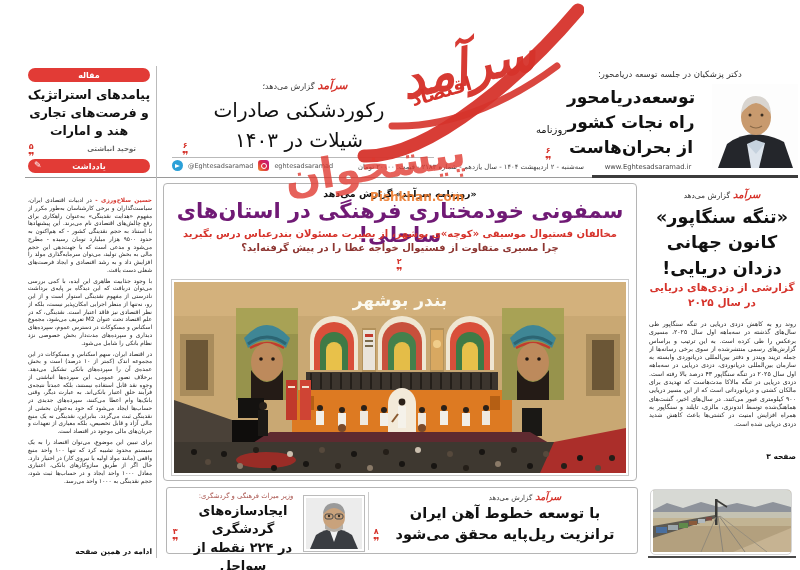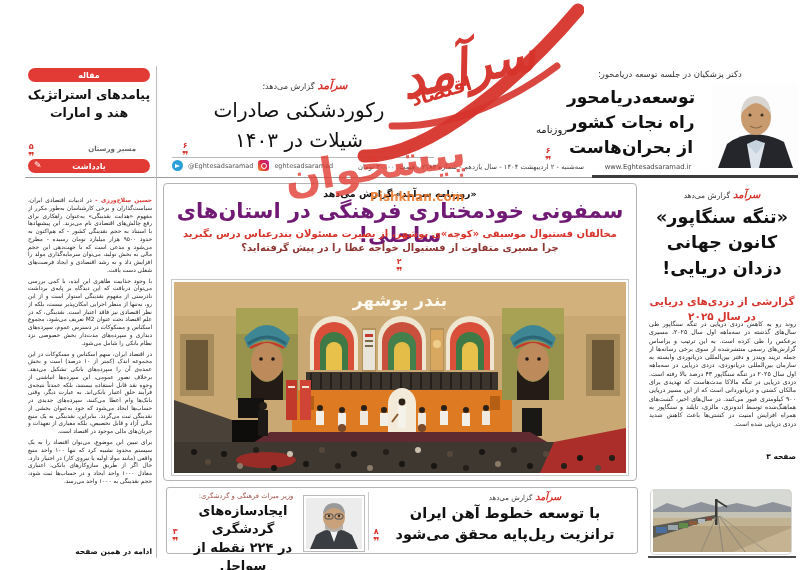--- a/index.html
+++ b/index.html
@@ -105,24 +105,25 @@
     <div class="abs b ltr" style="left:74px;top:52px;font-size:12px;color:#ed7d31;opacity:0.92;">Pishkhan.com</div>
   </div>
 
   <div class="vline" style="left:156px;top:66px;height:492px;"></div>
 
   <div class="pill" style="left:28px;top:68px;width:122px;height:14px;">
     <span>مقاله</span>
   </div>
   <div class="abs c blk" style="left:26px;top:86px;width:126px;font-size:12.5px;font-weight:900;line-height:1.45;">
     <div>پیامدهای استراتژیک</div>
+    <div>و فرصت‌های تجاری</div>
     <div>هند و امارات</div>
   </div>
   <div class="abs" style="left:28px;top:143px;width:122px;height:14px;">
-    <span class="abs b" style="right:14px;top:2px;font-size:7px;color:#666;">مسیر ورستان</span>
+    <span class="abs b" style="right:14px;top:2px;font-size:7px;color:#666;">توحید انباشتی</span>
     <span class="pq" style="left:0;top:0;">
       <span class="n">۵</span>
       <span class="q">❞</span>
     </span>
   </div>
 
   <div class="pill" style="left:28px;top:159px;width:122px;height:14px;">
     <span class="abs" style="left:6px;top:1px;font-size:9px;color:#fff;">✎</span>
     <span>یادداشت</span>
   </div>
@@ -331,21 +332,21 @@
     <div class="kick-row">
       <span class="script-logo" style="font-size:10px;">سرآمد</span>
       <span style="font-size:7.5px;color:#333;">گزارش می‌دهد</span>
     </div>
   </div>
   <div class="abs c blk" style="left:645px;top:205px;width:154px;font-size:17.5px;font-weight:900;line-height:1.45;">
     <div>«تنگه سنگاپور»</div>
     <div>کانون جهانی</div>
     <div>دزدان دریایی!</div>
   </div>
-  <div class="abs c b" style="left:645px;top:294px;width:154px;font-size:10.5px;color:#d6332b;line-height:1.45;">
+  <div class="abs c b" style="left:645px;top:280px;width:154px;font-size:10.5px;color:#d6332b;line-height:1.45;">
     <div>گزارشی از دزدی‌های دریایی</div>
     <div>در سال ۲۰۲۵</div>
   </div>
   <div class="abs body-text" style="left:649px;top:320px;width:147px;height:128px;overflow:hidden;font-size:6.2px;">روند رو به کاهش دزدی دریایی در تنگه سنگاپور طی سال‌های گذشته در سه‌ماهه اول سال ۲۰۲۵، مسیری برعکس را طی کرده است. به این ترتیب و براساس گزارش‌های رسمی منتشرشده از سوی برخی رسانه‌ها از جمله تریند ویندز و دفتر بین‌المللی دریانوردی وابسته به سازمان بین‌المللی دریانوردی، دزدی دریایی در سه‌ماهه اول سال ۲۰۲۵ در تنگه سنگاپور ۴۳ درصد بالا رفته است. دزدی دریایی در تنگه مالاکا مدت‌هاست که تهدیدی برای مالکان کشتی و دریانوردانی است که از این مسیر دریایی ۹۰۰ کیلومتری عبور می‌کنند. در سال‌های اخیر، گشت‌های هماهنگ‌شده توسط اندونزی، مالزی، تایلند و سنگاپور به همراه افزایش امنیت در کشتی‌ها باعث کاهش شدید دزدی دریایی شده است.</div>
   <div class="abs b" style="left:649px;top:452px;width:147px;font-size:7.5px;color:#111;">صفحه ۳</div>
 
   <div class="abs" style="left:166px;top:487px;width:472px;height:67px;border:1px solid #b5b5b5;border-radius:3px;box-sizing:border-box;"></div>
   <div class="vline" style="left:368px;top:492px;height:58px;background:#cccccc;"></div>
 
   <div class="abs" style="left:430px;top:491px;width:190px;">

